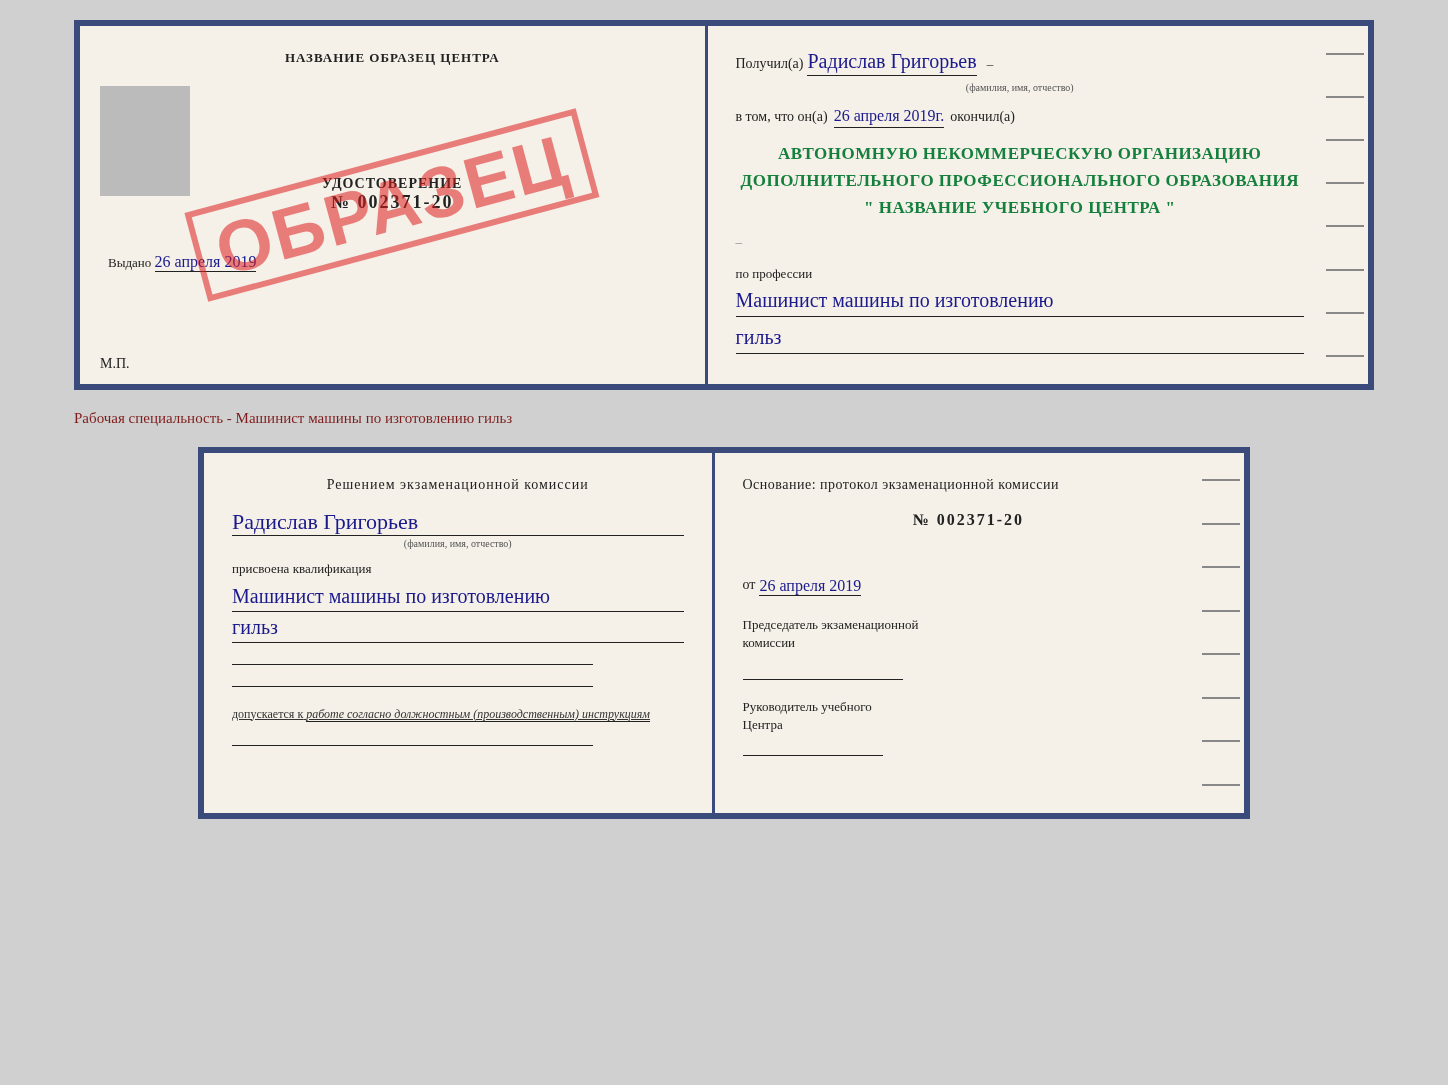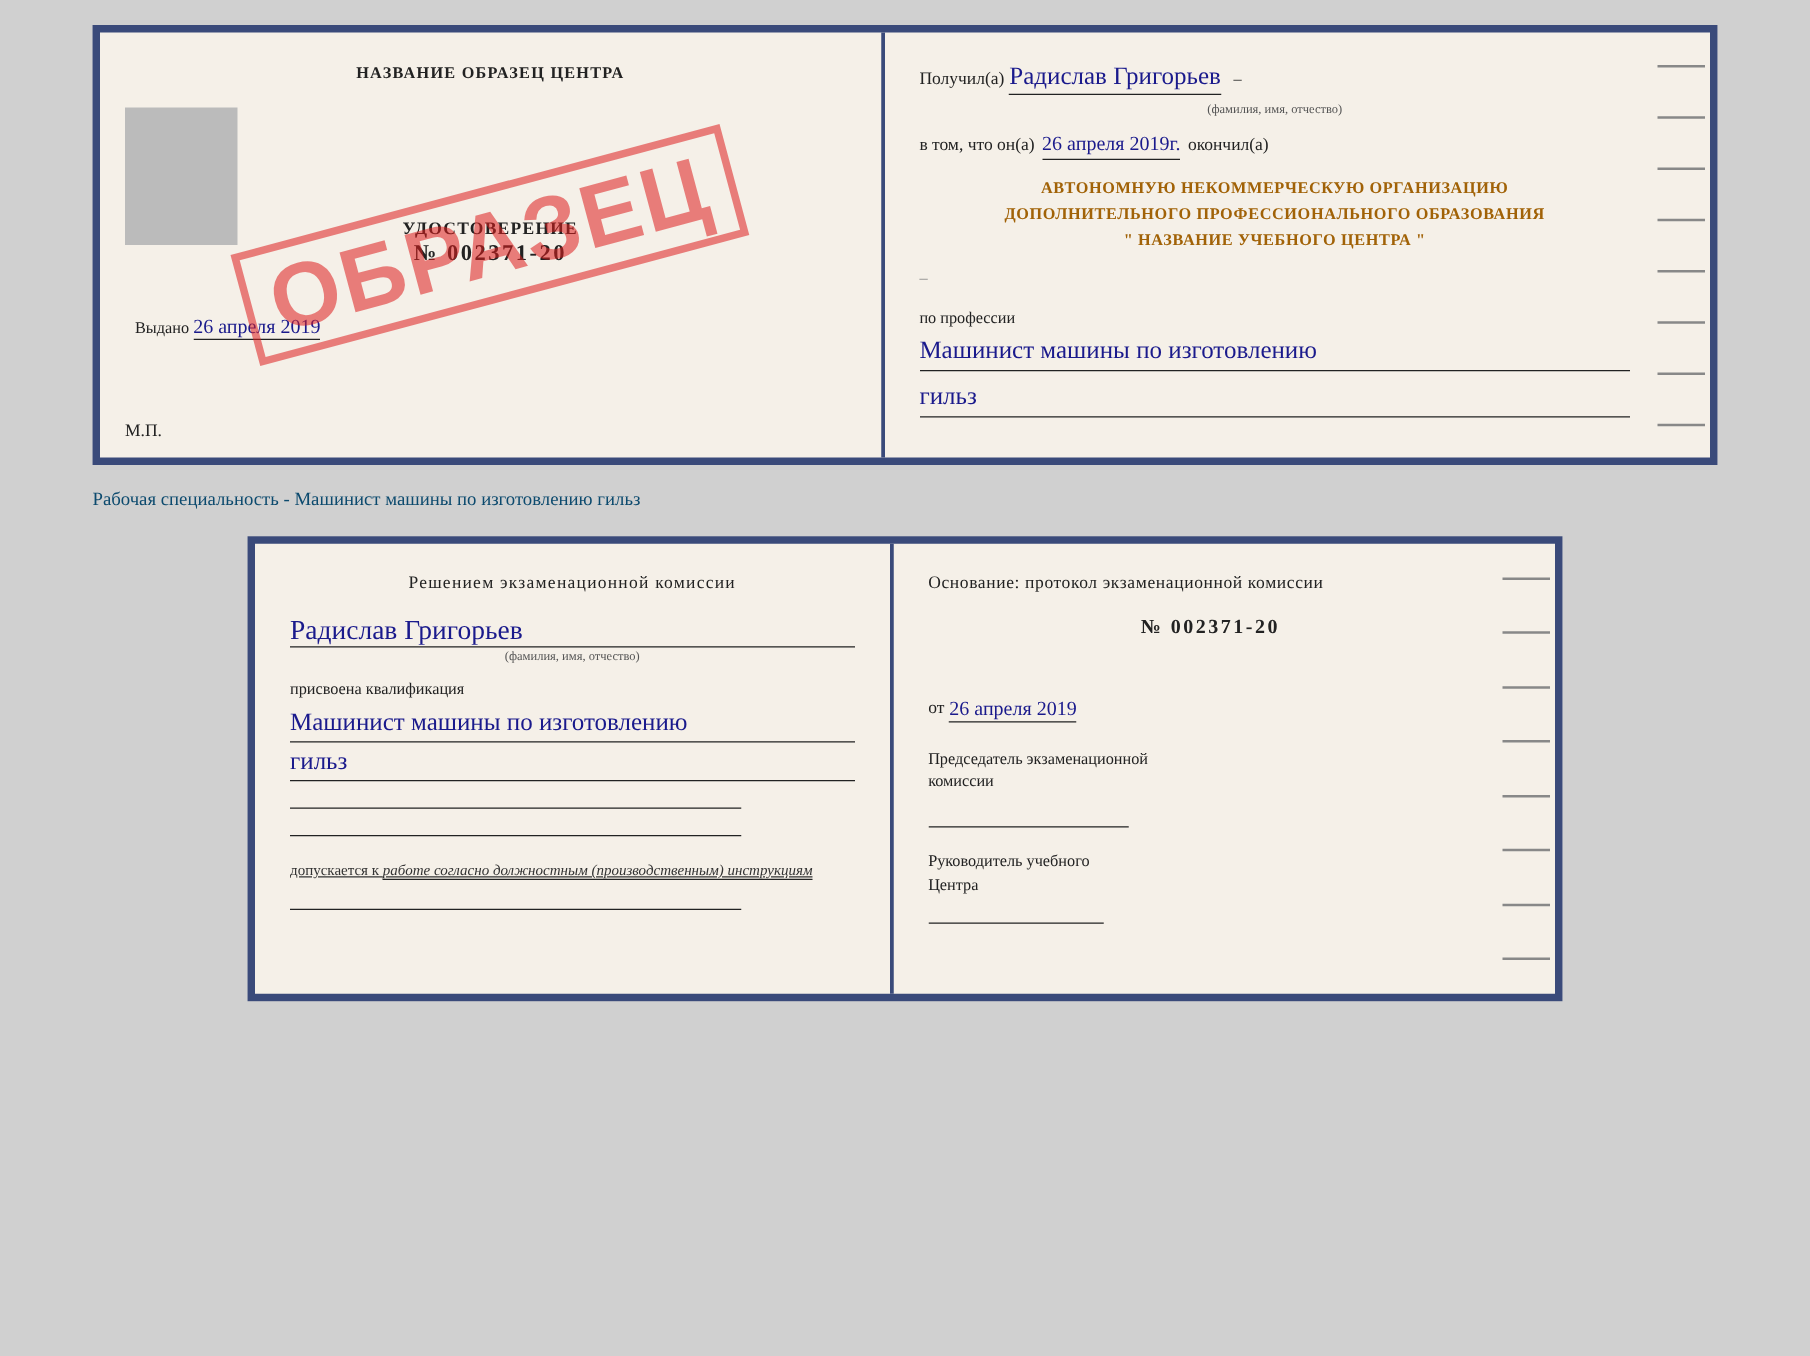--- a/index.html
+++ b/index.html
@@ -168,24 +168,24 @@
     .vtom-handwritten {
       font-family: 'Brush Script MT', cursive;
       font-size: 16px;
       color: #1a1a8c;
       border-bottom: 1px solid #222;
       padding-bottom: 2px;
     }
 
     .org-block {
       text-align: center;
-      font-size: 13px;
+      font-size: 17px;
       font-weight: bold;
       letter-spacing: 0.5px;
-      color: #a16207;
+      color: #15803d;
       margin: 12px 0;
       line-height: 1.6;
     }
 
     .po-professii {
       font-size: 13px;
       color: #222;
       margin-top: 16px;
       margin-bottom: 4px;
     }
@@ -197,21 +197,21 @@
       border-bottom: 1px solid #222;
       display: block;
       padding-bottom: 2px;
       margin-bottom: 6px;
       line-height: 1.4;
     }
 
     
     .separator-text {
       font-size: 15px;
-      color: #0c4a6e;
+      color: #7f1d1d;
       width: 1300px;
       padding: 4px 0;
     }
 
     
     .bottom-doc {
       background: #f5f0e8;
       border: 6px solid #3a4a7a;
       display: flex;
       width: 1052px;

